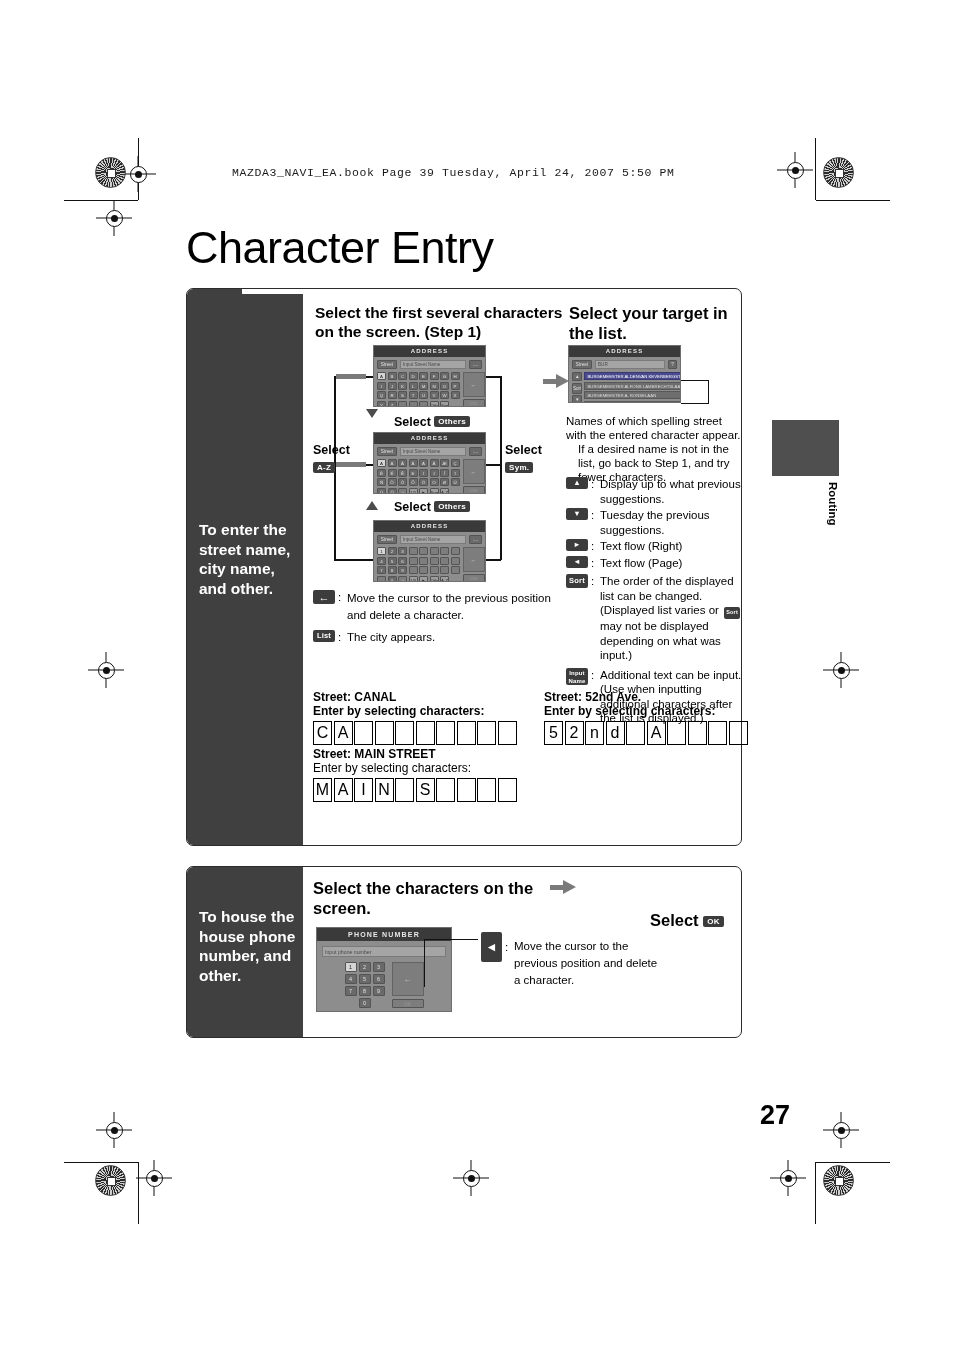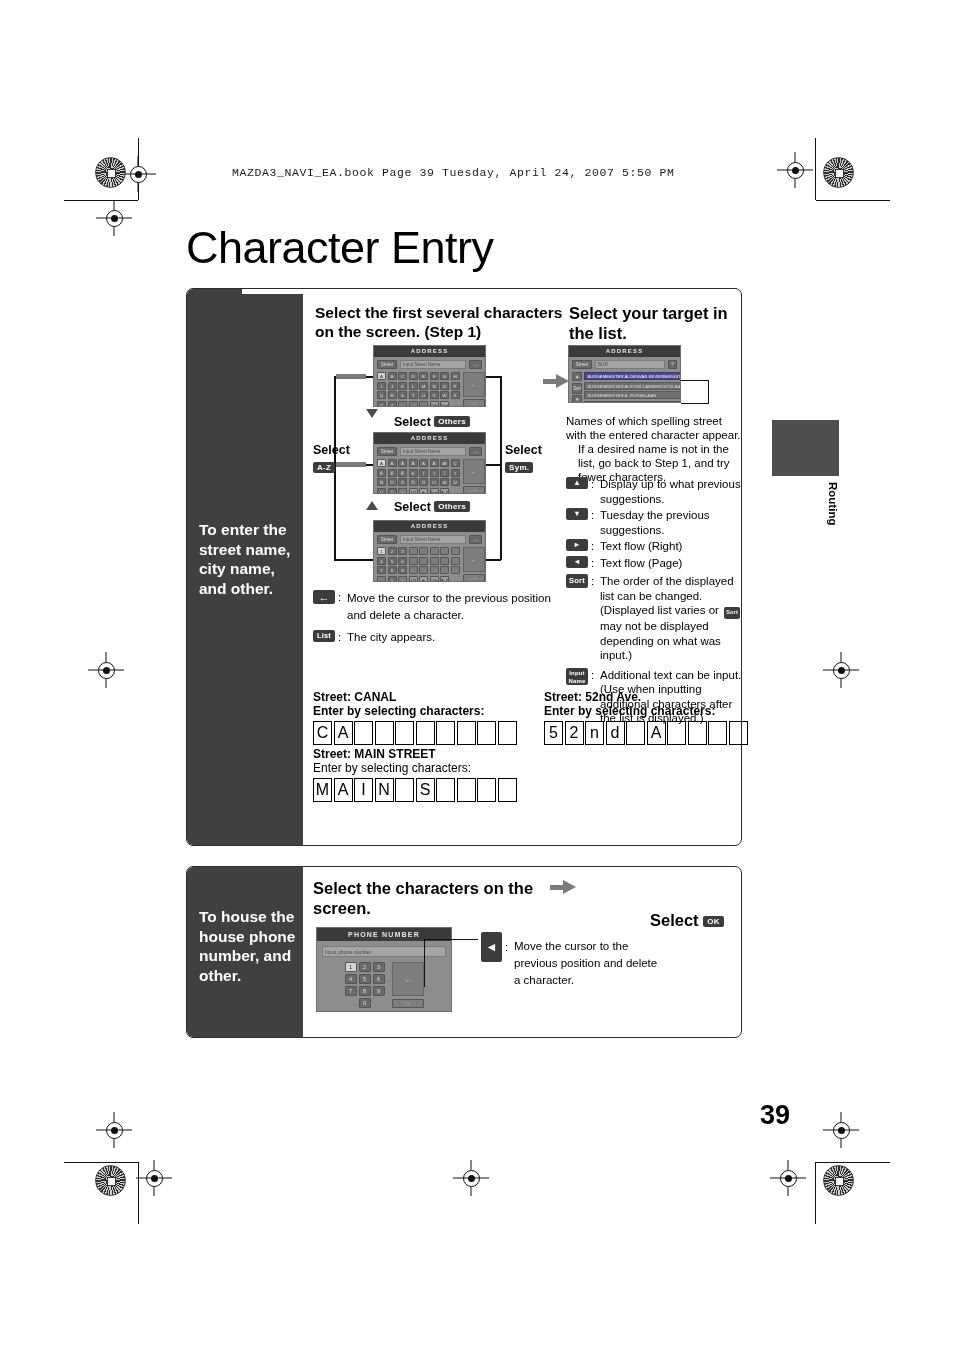--- a/index.html
+++ b/index.html
@@ -604,13 +604,13 @@
 <div class="legend" style="left:481px; top:932px; width:180px;">
   <div class="lrow">
     <span class="ico" style="width:21px; height:30px; line-height:30px; font-size:12px;">◄</span>
     <span class="colon" style="line-height:30px;">:</span>
     <span class="txt" style="padding-top:6px; line-height:17px;">Move the cursor to the previous position and delete a character.</span>
   </div>
 </div>
 
 <div class="sidetab"></div>
 <div class="sidetab-label">Routing</div>
-<div class="pageno">39</div>
+<div class="pageno">27</div>
 
 </body></html>

